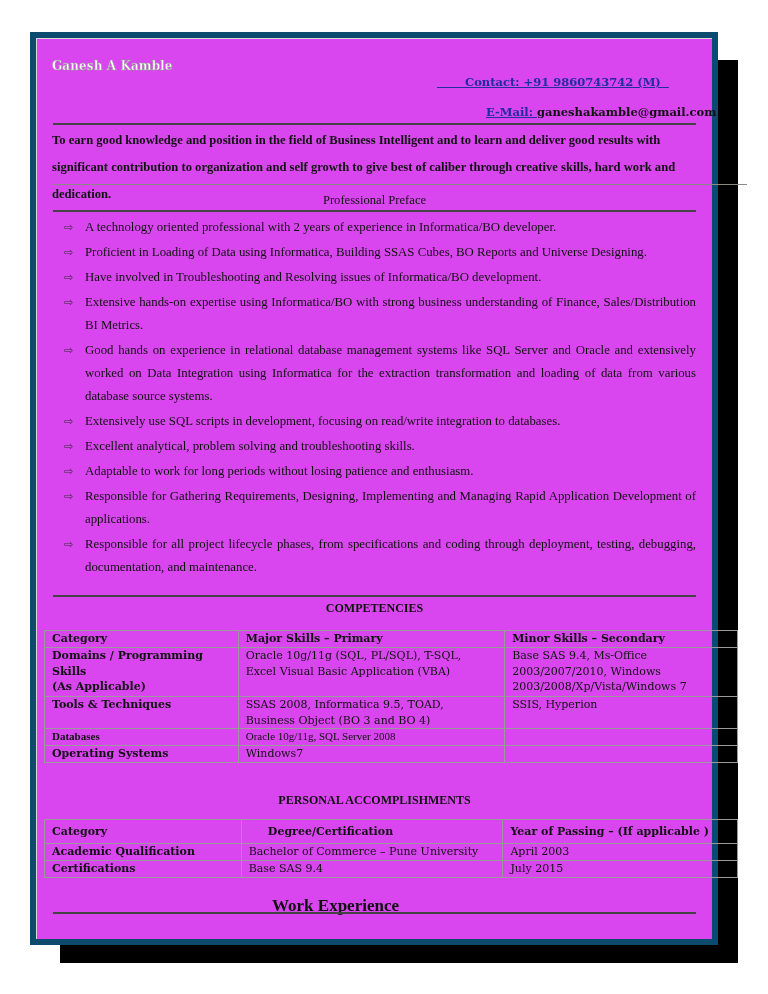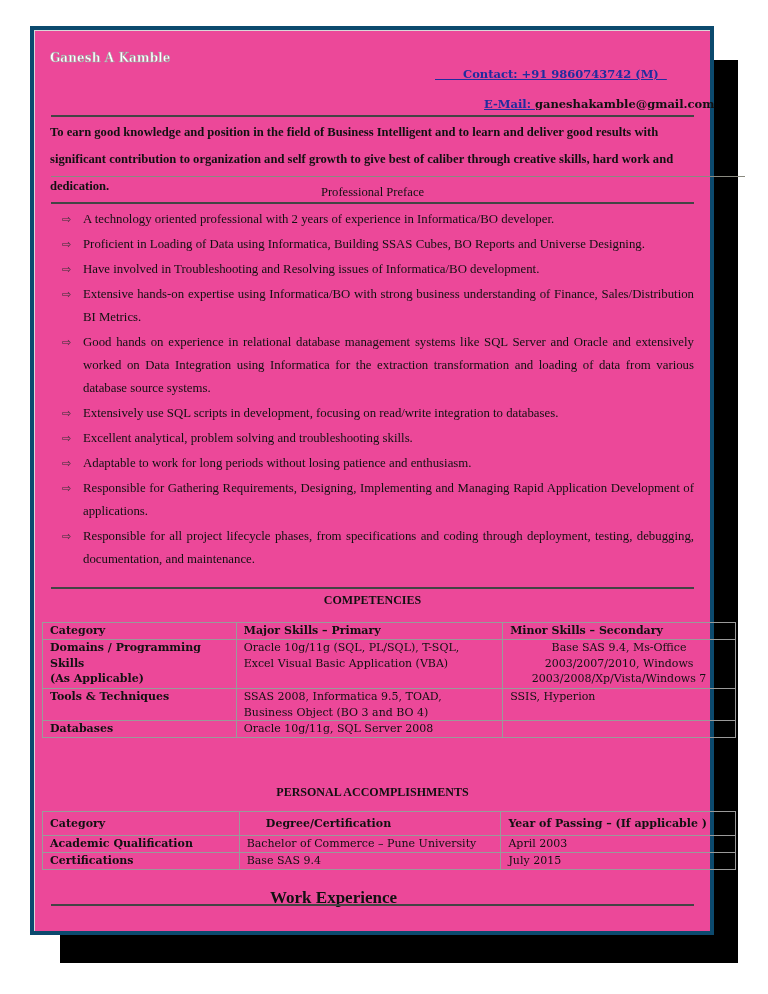--- a/index.html
+++ b/index.html
@@ -3,22 +3,22 @@
 <meta charset="utf-8">
 <style>
   html, body { margin: 0; padding: 0; }
   body {
     width: 768px; height: 994px; background: #ffffff; position: relative; overflow: hidden;
     font-family: "DejaVu Serif", serif; color: #111;
   }
   .shadow-right { position: absolute; left: 707px; top: 60px; width: 31px; height: 903px; background: #000; }
   .shadow-bottom { position: absolute; left: 60px; top: 932px; width: 678px; height: 31px; background: #000; }
   .page {
-    position: absolute; left: 30px; top: 26px; width: 676px; height: 901px;
-    background: #ec4899; border: 4px solid #0c4a6e; box-shadow: inset 1px 1px 0 #d8d8d8;
+    position: absolute; left: 30px; top: 32px; width: 676px; height: 901px;
+    background: #d946ef; border: 6px solid #0c4a6e; box-shadow: inset 1px 1px 0 #d8d8d8;
   }
   .abs { position: absolute; }
   .name {
     left: 16px; top: 21px; font-size: 12px; color: #fff; font-weight: bold;
     -webkit-text-stroke: 0.5px #9a9a9a; letter-spacing: 0.1px; font-family: "DejaVu Serif", serif;
   }
   .contact {
     left: 401px; top: 37px; font-size: 11.5px; color: #1f2d9e; font-weight: bold;
     text-decoration: underline; white-space: pre;
   }
@@ -101,33 +101,38 @@
         <tr style="height:17px;">
       <td class="h"> Category</td>
       <td class="h">Major Skills – Primary</td>
       <td class="h"> Minor Skills – Secondary</td>
     </tr>
     <tr style="height:49px;">
       <td class="b" style="white-space:pre-line;">Domains / Programming Skills
 (As Applicable)</td>
       <td style="white-space:pre-line;">Oracle 10g/11g (SQL, PL/SQL), T-SQL,
  Excel Visual Basic Application (VBA)</td>
-      <td style="white-space:pre-line;text-align:center;">Base SAS 9.4, Ms-Office
+      <td style="white-space:pre-line;">Base SAS 9.4, Ms-Office
 2003/2007/2010, Windows
 2003/2008/Xp/Vista/Windows 7</td>
     </tr>
     <tr style="height:32px;">
       <td class="b">Tools &amp; Techniques</td>
       <td style="white-space:pre-line;margin-left:46px;"> SSAS 2008, Informatica 9.5, TOAD,
 Business Object (BO 3 and BO 4)</td>
       <td>SSIS, Hyperion</td>
     </tr>
-    <tr style="height:16px;">
+    <tr style="height:16px;font-family:Liberation Serif, serif;">
       <td class="b">Databases</td>
       <td>Oracle 10g/11g, SQL Server 2008</td>
+      <td></td>
+    </tr>
+    <tr style="height:17px;">
+      <td class="b">Operating Systems</td>
+      <td>Windows7</td>
       <td></td>
     </tr>
   </tbody>
     </table>
 
   <div class="section-title bold" style="top:755px;">PERSONAL ACCOMPLISHMENTS</div>
 
   <table class="grid acc">
     <colgroup>
         <col style="width:197px">

